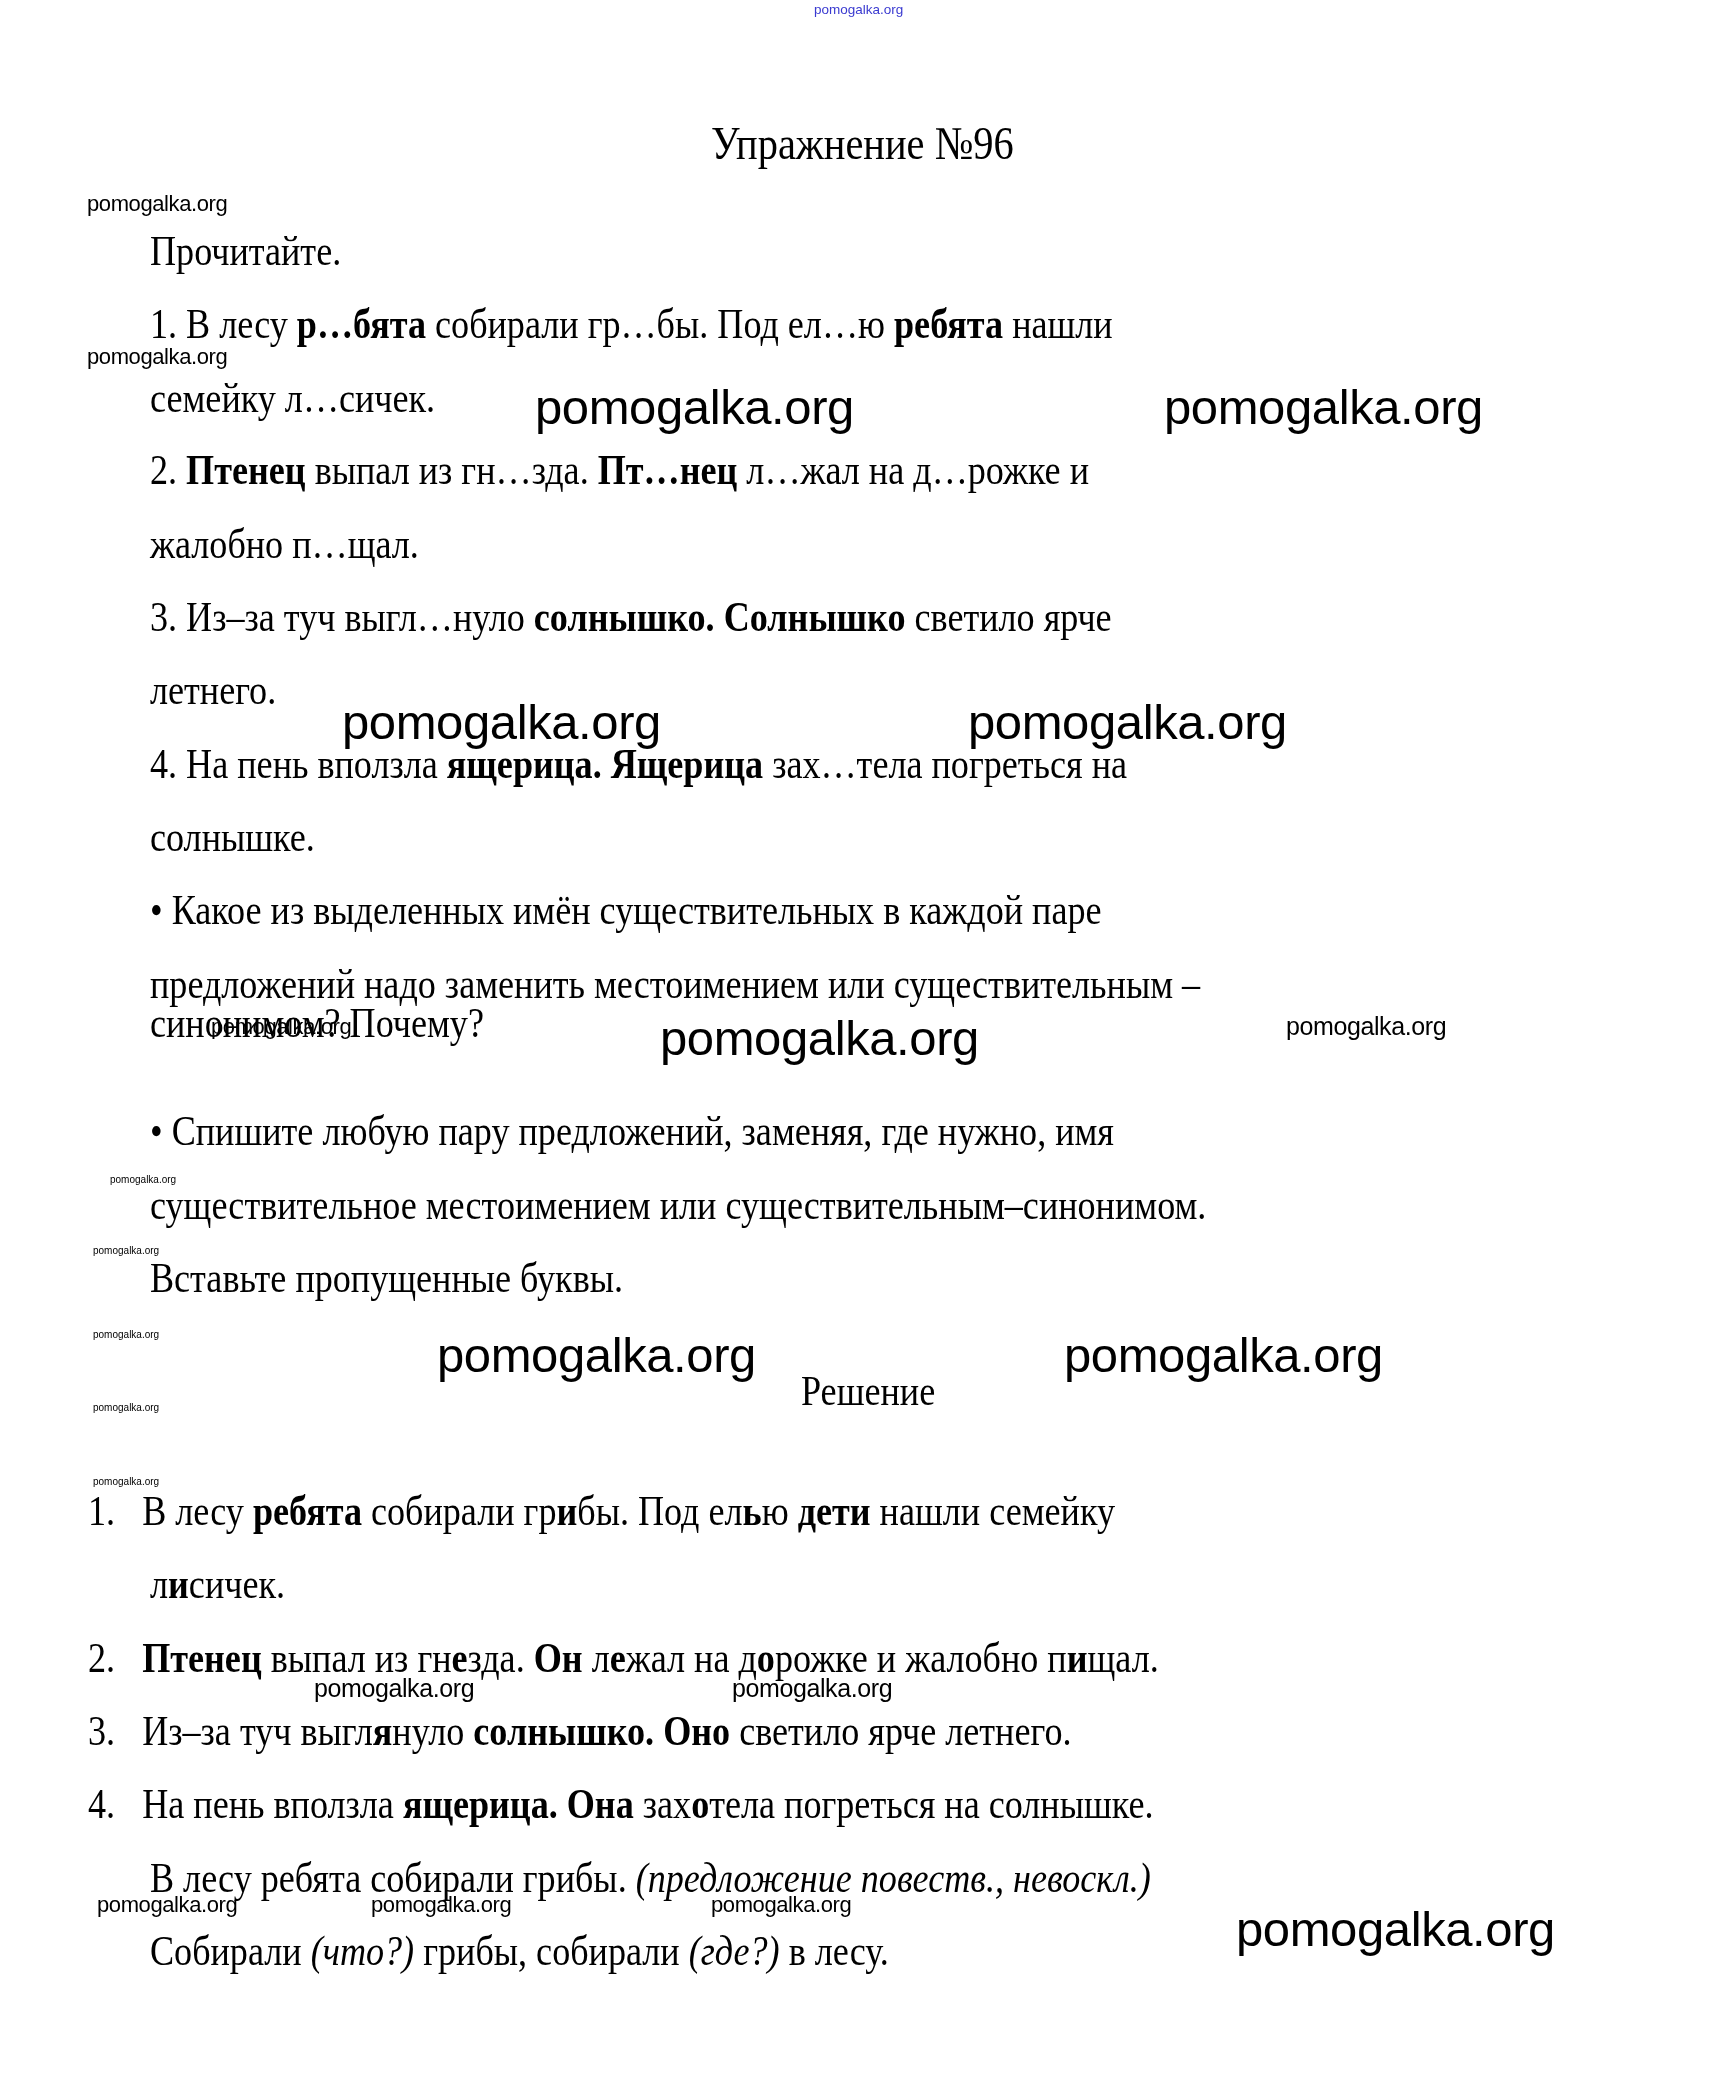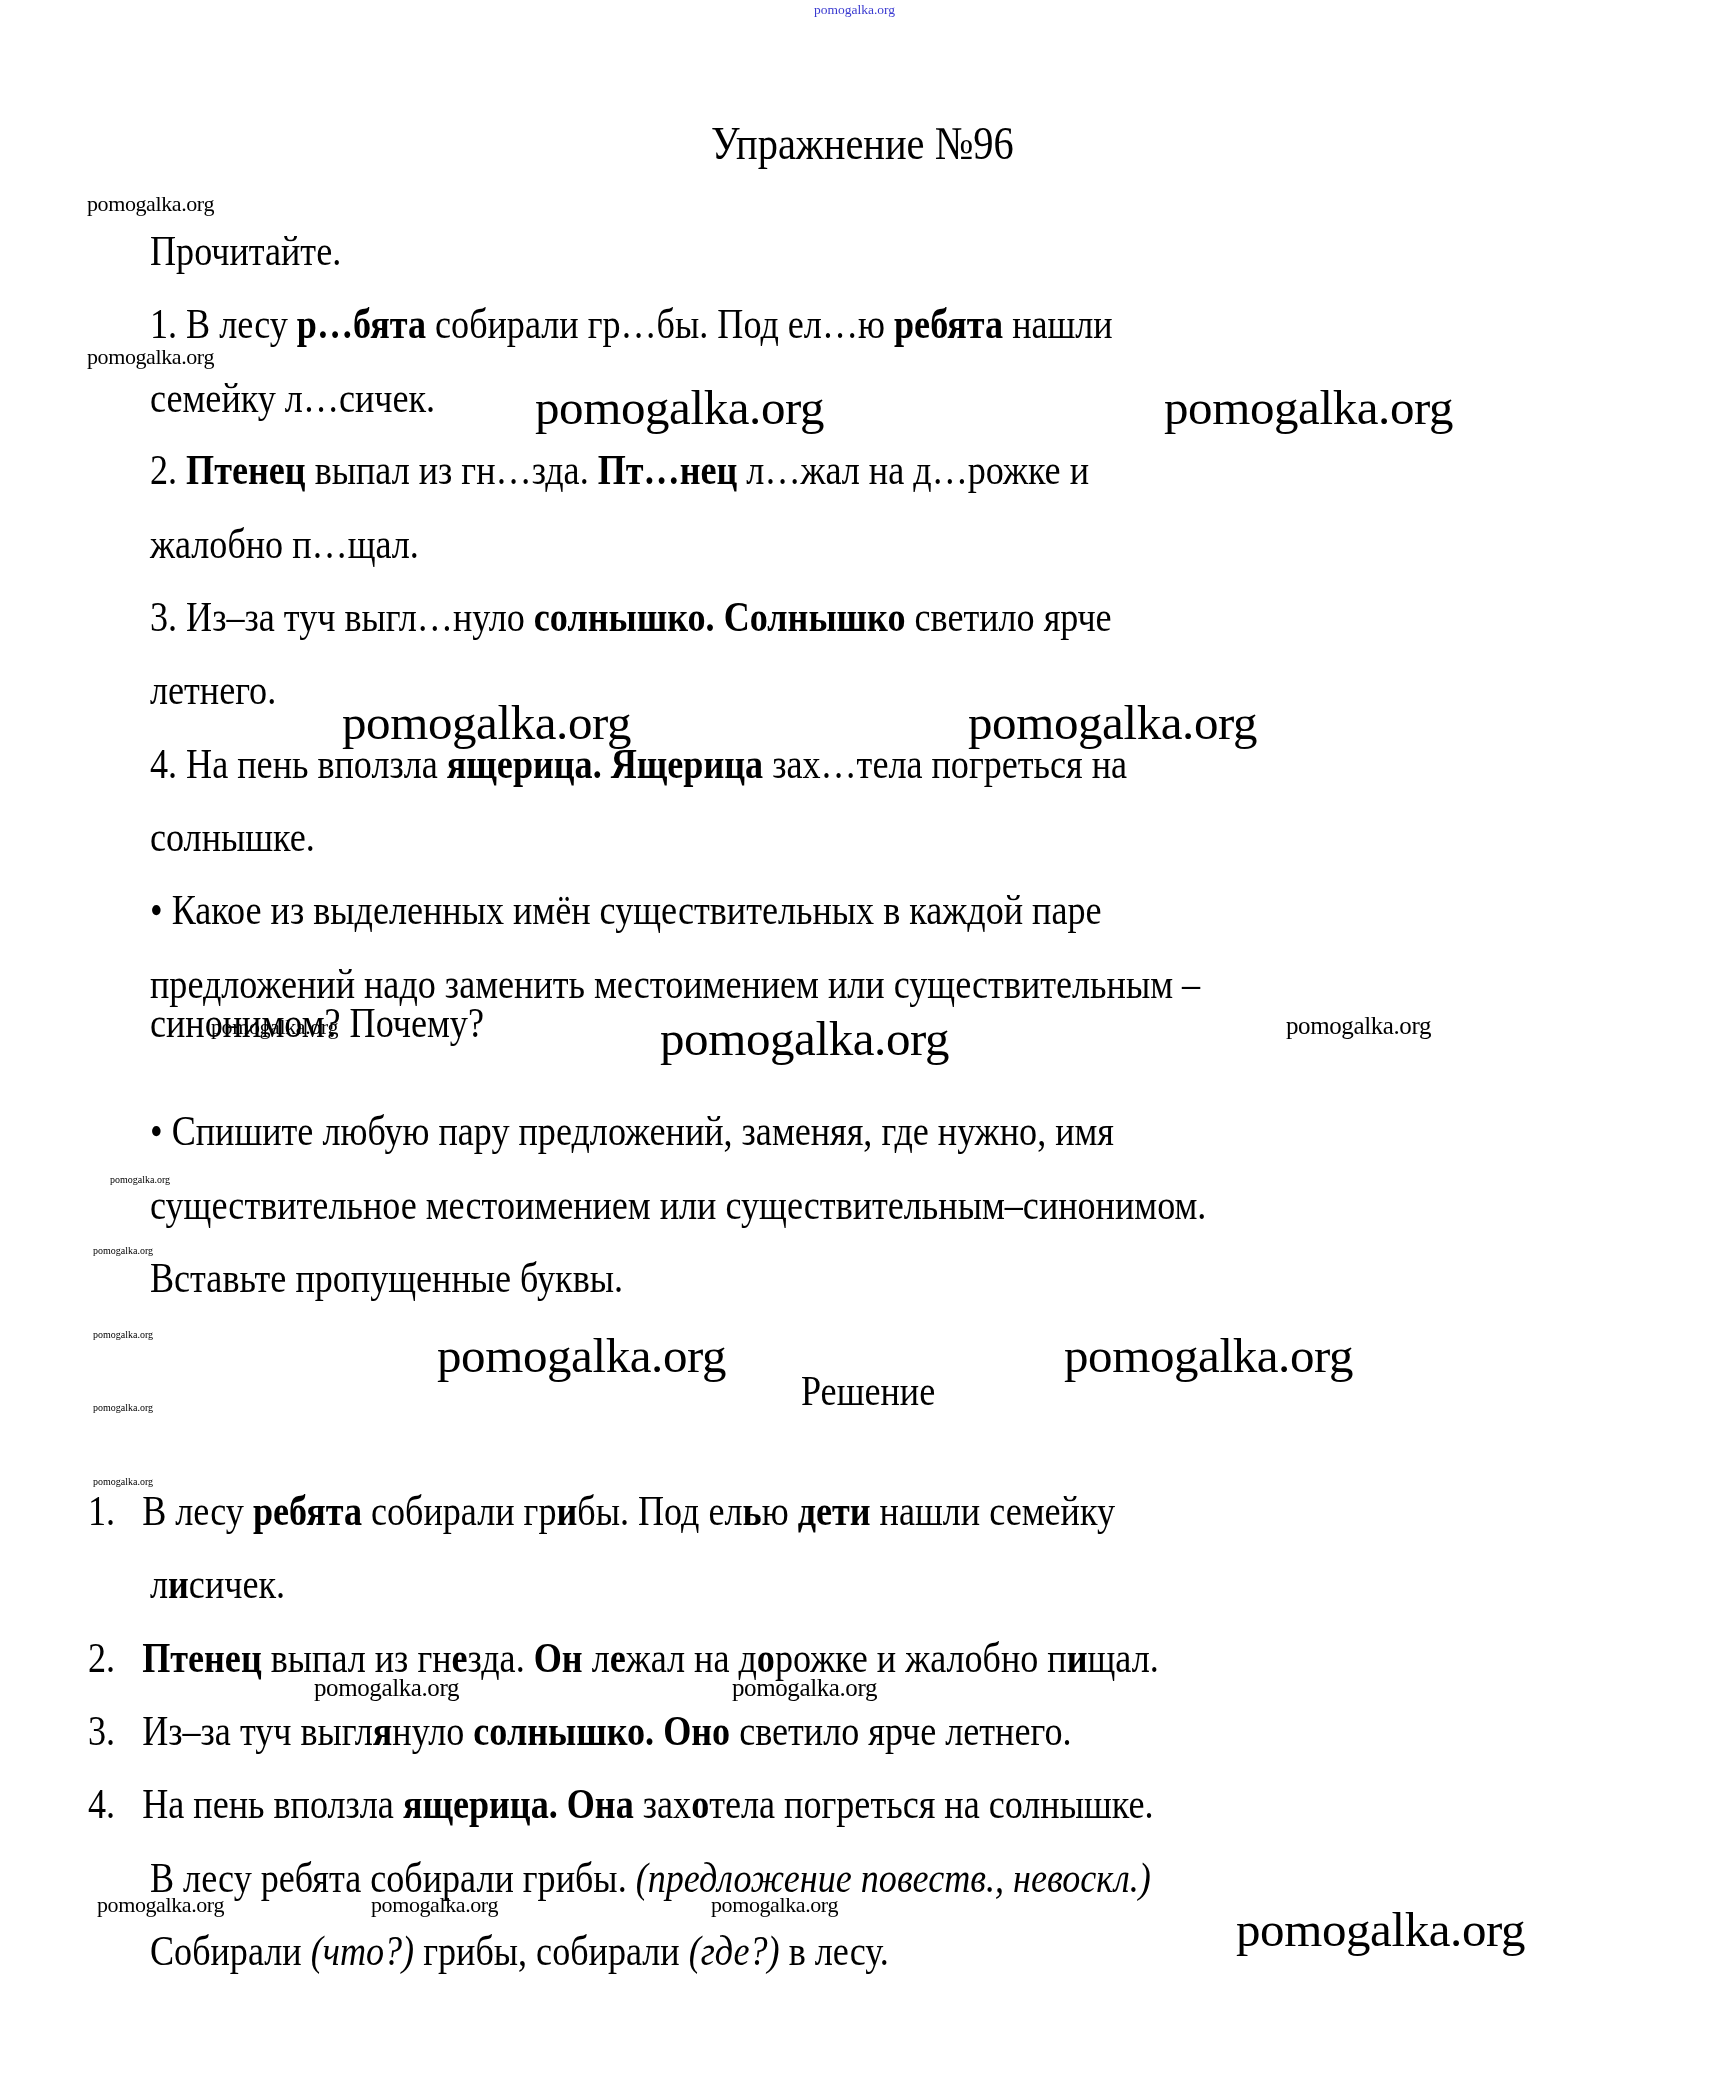--- a/index.html
+++ b/index.html
@@ -3,21 +3,21 @@
 <meta charset="utf-8">
 <style>
   html, body { margin: 0; padding: 0; background: #ffffff; }
   body { width: 1730px; height: 2097px; position: relative; overflow: hidden;
          font-family: "Liberation Serif", "DejaVu Serif", serif; color: #000; }
   .abs { position: absolute; white-space: nowrap; }
   .line { font-size: 42px; line-height: 51px; }
   .title { font-size: 47px; }
   b, .b { font-weight: bold; }
   i, .i { font-style: italic; }
-  .wm { font-family: Liberation Serif, serif; color: #000; white-space: nowrap; position: absolute; }
+  .wm { font-family: Liberation Sans, sans-serif; color: #000; white-space: nowrap; position: absolute; }
   .wm-big { font-size: 49px; font-weight: normal; letter-spacing: -0.4px; }
   .wm-mid { font-size: 25px; letter-spacing: -0.4px; }
   .wm-sm  { font-size: 22px; letter-spacing: -0.4px; }
   .wm-xs  { font-size: 10px; }
   .wm-top { font-size: 13.5px; color: #3a3ad0; }
   .cond { transform: scaleX(0.86); transform-origin: left center; }
 </style>
 </head>
 <body>
 

